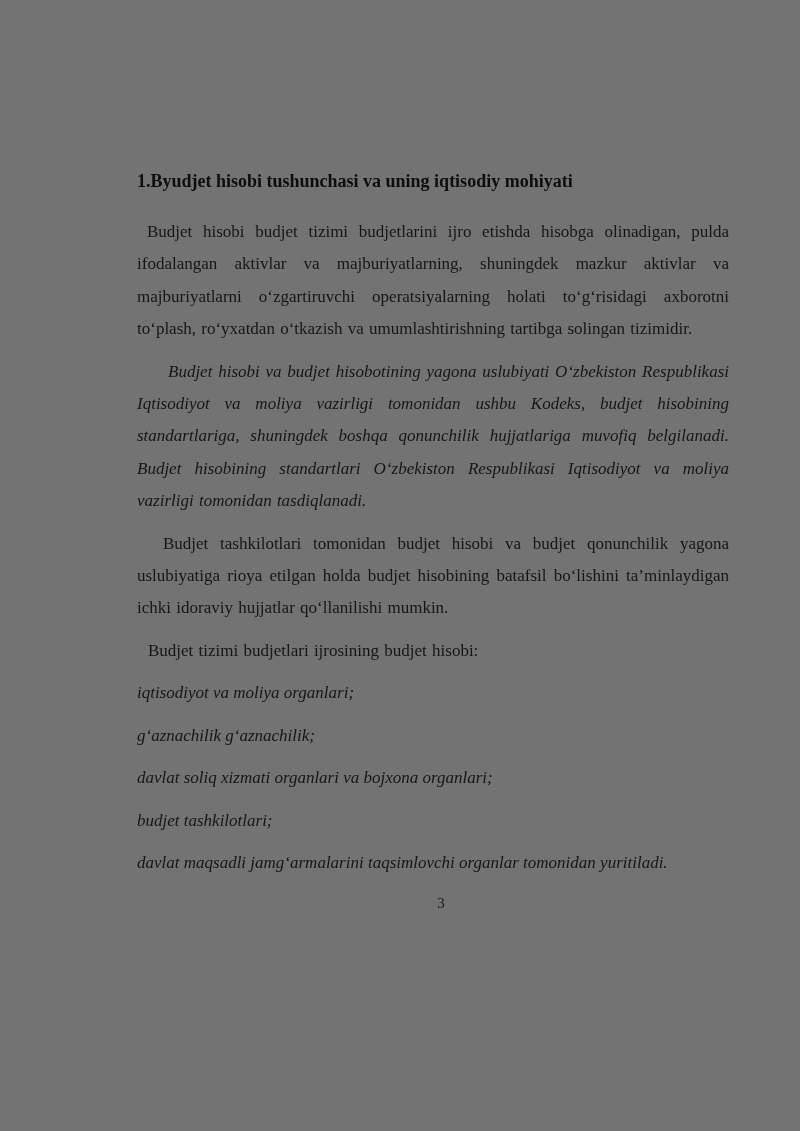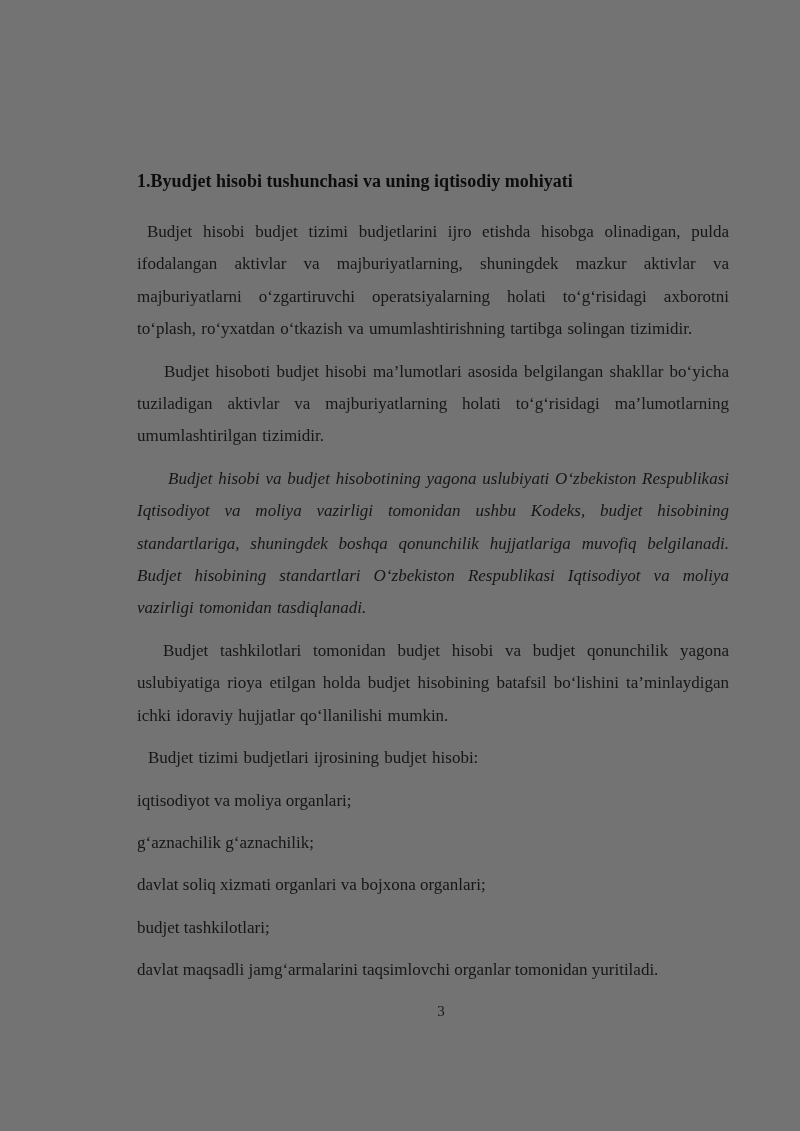--- a/index.html
+++ b/index.html
@@ -33,37 +33,37 @@
     word-spacing: 1px;
   }
   .ind-10 { text-indent: 10px; }
   .ind-27 { text-indent: 27px; }
   .ind-31 { text-indent: 31px; font-style: italic; }
   .ind-26 { text-indent: 26px; }
   .ind-11 { text-indent: 11px; }
   .list-line {
     text-align: left;
     word-spacing: normal;
+    font-style: italic;
   }
   .page-number {
     text-align: center;
     font-size: 15px;
     margin-top: 16px;
     color: #1a1a1a;
   }
 </style>
 </head>
 <body>
 
 <div class="page">
   <h1 class="title">1.Byudjet hisobi tushunchasi va uning iqtisodiy mohiyati</h1>
 
   <p class="para ind-10">Budjet hisobi budjet tizimi budjetlarini ijro etishda hisobga olinadigan, pulda ifodalangan aktivlar va majburiyatlarning, shuningdek mazkur aktivlar va majburiyatlarni oʻzgartiruvchi operatsiyalarning holati toʻgʻrisidagi axborotni toʻplash, roʻyxatdan oʻtkazish va umumlashtirishning tartibga solingan tizimidir.</p>
 
-  <p class="para ind-27">Budjet hisoboti budjet hisobi ma’lumotlari asosida belgilangan shakllar boʻyicha tuziladigan aktivlar va majburiyatlarning holati toʻgʻrisidagi ma’lumotlarning umumlashtirilgan tizimidir.</p>
 
   <p class="para ind-31">Budjet hisobi va budjet hisobotining yagona uslubiyati Oʻzbekiston Respublikasi Iqtisodiyot va moliya vazirligi tomonidan ushbu Kodeks, budjet hisobining standartlariga, shuningdek boshqa qonunchilik hujjatlariga muvofiq belgilanadi. Budjet hisobining standartlari Oʻzbekiston Respublikasi Iqtisodiyot va moliya vazirligi tomonidan tasdiqlanadi.</p>
 
   <p class="para ind-26">Budjet tashkilotlari tomonidan budjet hisobi va budjet qonunchilik yagona uslubiyatiga rioya etilgan holda budjet hisobining batafsil boʻlishini ta’minlaydigan ichki idoraviy hujjatlar qoʻllanilishi mumkin.</p>
 
   <p class="para ind-11">Budjet tizimi budjetlari ijrosining budjet hisobi:</p>
 
   <p class="para list-line">iqtisodiyot va moliya organlari;</p>
 
   <p class="para list-line">gʻaznachilik gʻaznachilik;</p>

